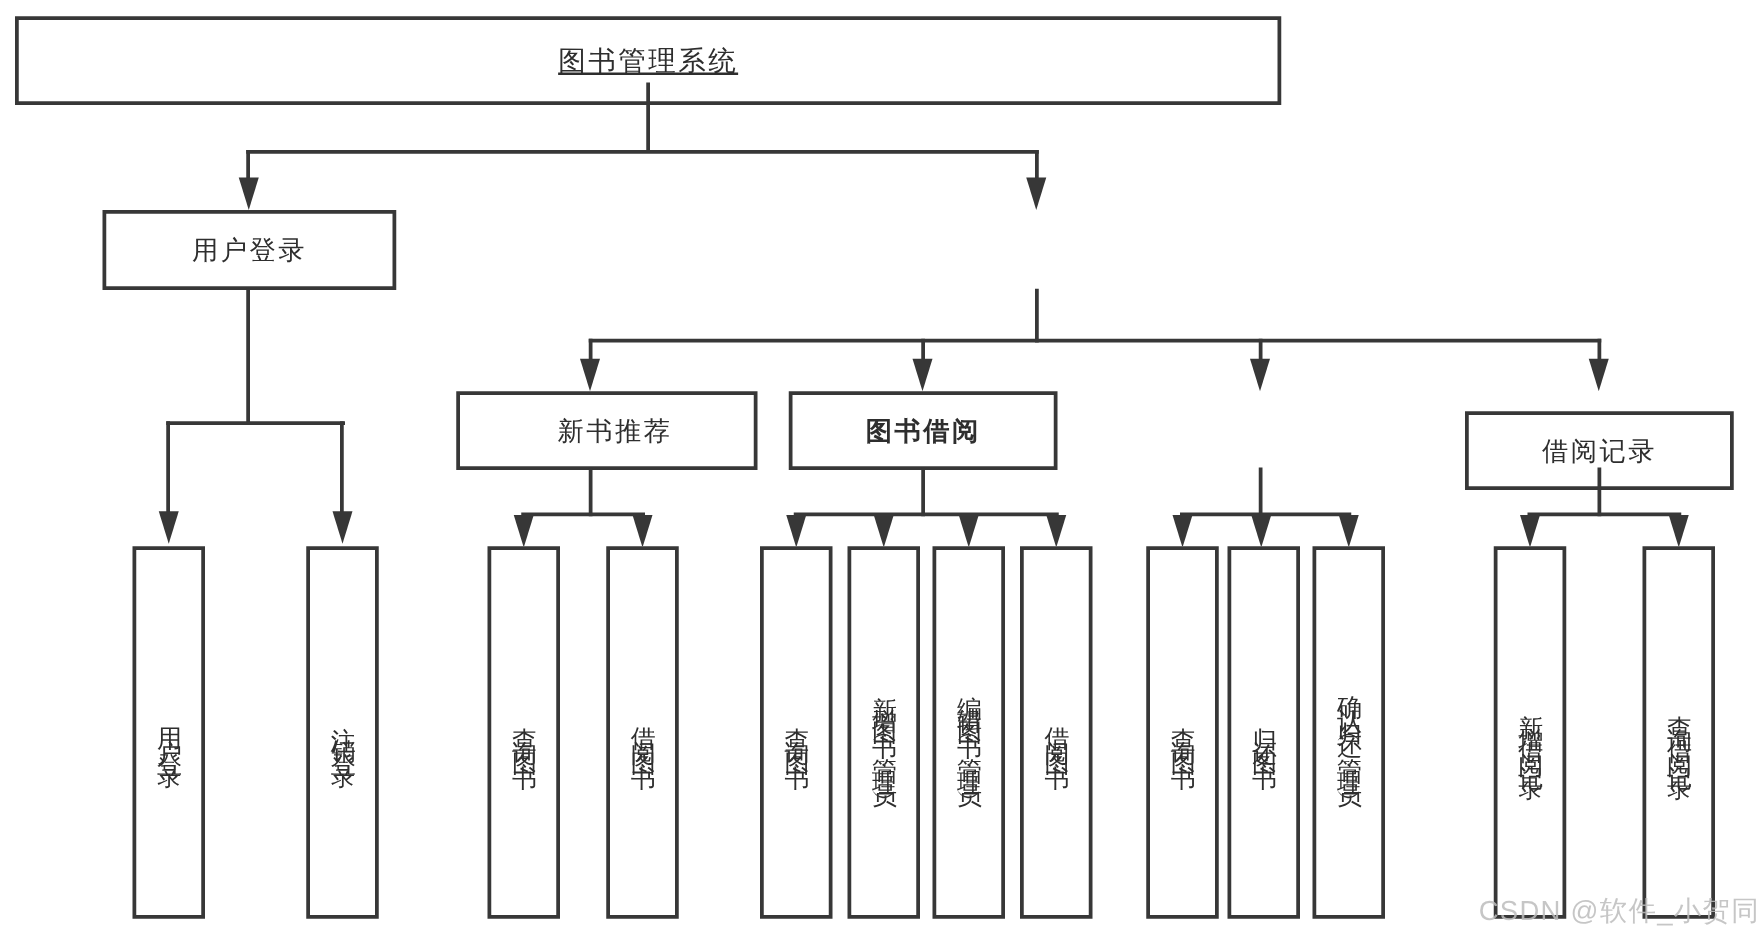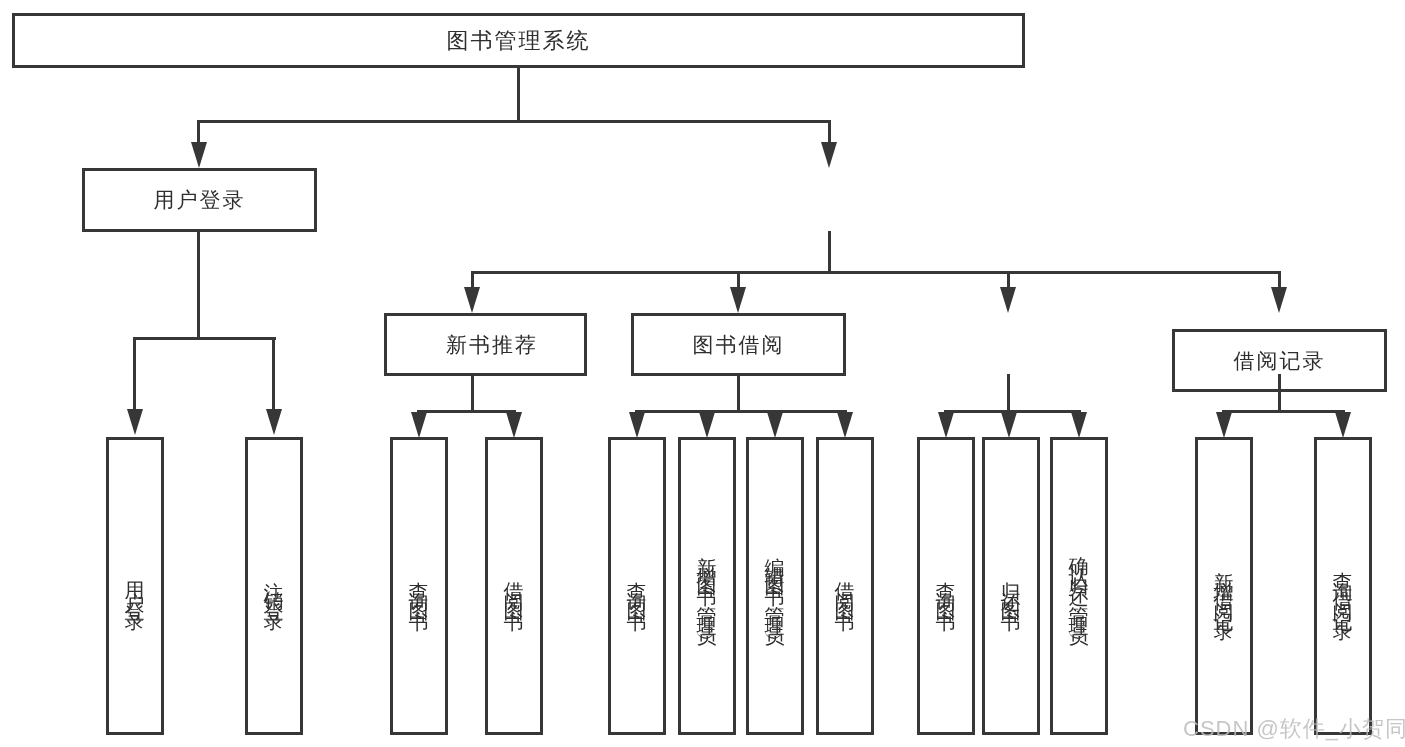--- a/index.html
+++ b/index.html
@@ -32,21 +32,21 @@
     position:absolute;left:1183px;top:714px;
     font-size:22px;letter-spacing:1px;color:#bdbdbd;opacity:.85;
     white-space:nowrap;z-index:5;
   }
 </style>
 </head>
 <body>
 
 <div id="canvas">
 
-  <div class="box root" style="left:12px;top:13px;width:1013px;height:55px;">
+  <div class="box root" style="left:12px;top:13px;width:1013px;height:71px;text-decoration:underline;">
     <span class="hlabel">图书管理系统</span>
   </div>
 
   <div class="vl" style="left:517px;top:66px;height:56px;"></div>
   <div class="hl" style="left:197px;top:120px;width:634px;"></div>
   <div class="vl" style="left:197px;top:120px;height:26px;"></div>
   <div class="vl" style="left:828px;top:120px;height:26px;"></div>
   <div class="arrow" style="left:191px;top:142px;"></div>
   <div class="arrow" style="left:821px;top:142px;"></div>
 
@@ -65,24 +65,24 @@
   <div class="hl" style="left:471px;top:271px;width:810px;"></div>
   <div class="vl" style="left:471px;top:271px;height:19px;"></div>
   <div class="vl" style="left:737px;top:271px;height:19px;"></div>
   <div class="vl" style="left:1007px;top:271px;height:19px;"></div>
   <div class="vl" style="left:1278px;top:271px;height:19px;"></div>
   <div class="arrow" style="left:464px;top:287px;"></div>
   <div class="arrow" style="left:730px;top:287px;"></div>
   <div class="arrow" style="left:1000px;top:287px;"></div>
   <div class="arrow" style="left:1271px;top:287px;"></div>
 
-  <div class="box" style="left:384px;top:313px;width:203px;height:63px;padding-left:13px;">
+  <div class="box" style="left:365px;top:313px;width:241px;height:63px;padding-left:13px;">
     <span class="hlabel">新书推荐</span>
   </div>
-  <div class="box" style="left:631px;top:313px;width:215px;height:63px;">
+  <div class="box" style="left:631px;top:313px;width:215px;height:63px;font-weight:bold;">
     <span class="hlabel">图书借阅</span>
   </div>
   <div class="box" style="left:1172px;top:329px;width:215px;height:63px;">
     <span class="hlabel">借阅记录</span>
   </div>
 
   <div class="vl" style="left:471px;top:374px;height:39px;"></div>
   <div class="hl" style="left:417px;top:410px;width:99px;"></div>
   <div class="arrow" style="left:411px;top:412px;"></div>
   <div class="arrow" style="left:506px;top:412px;"></div>

